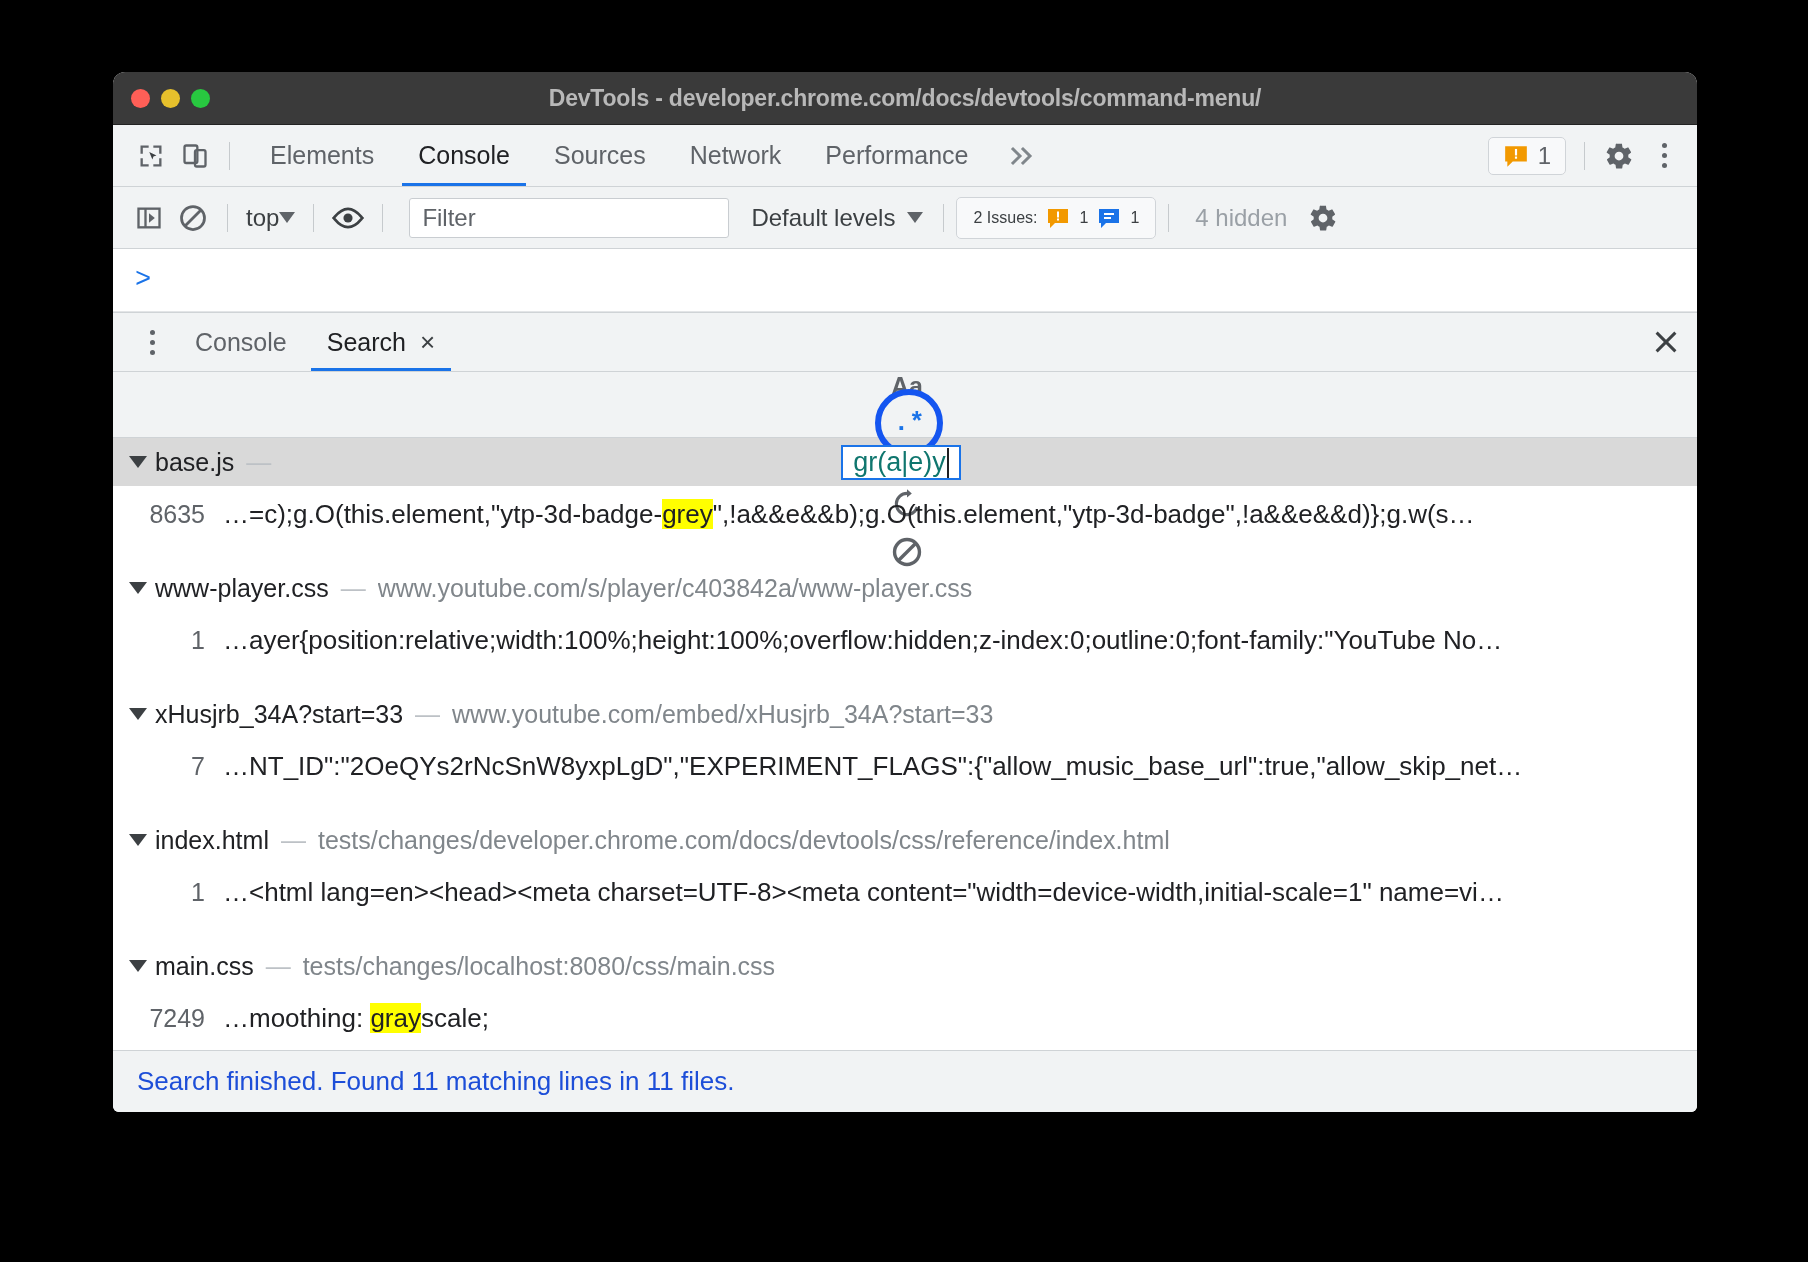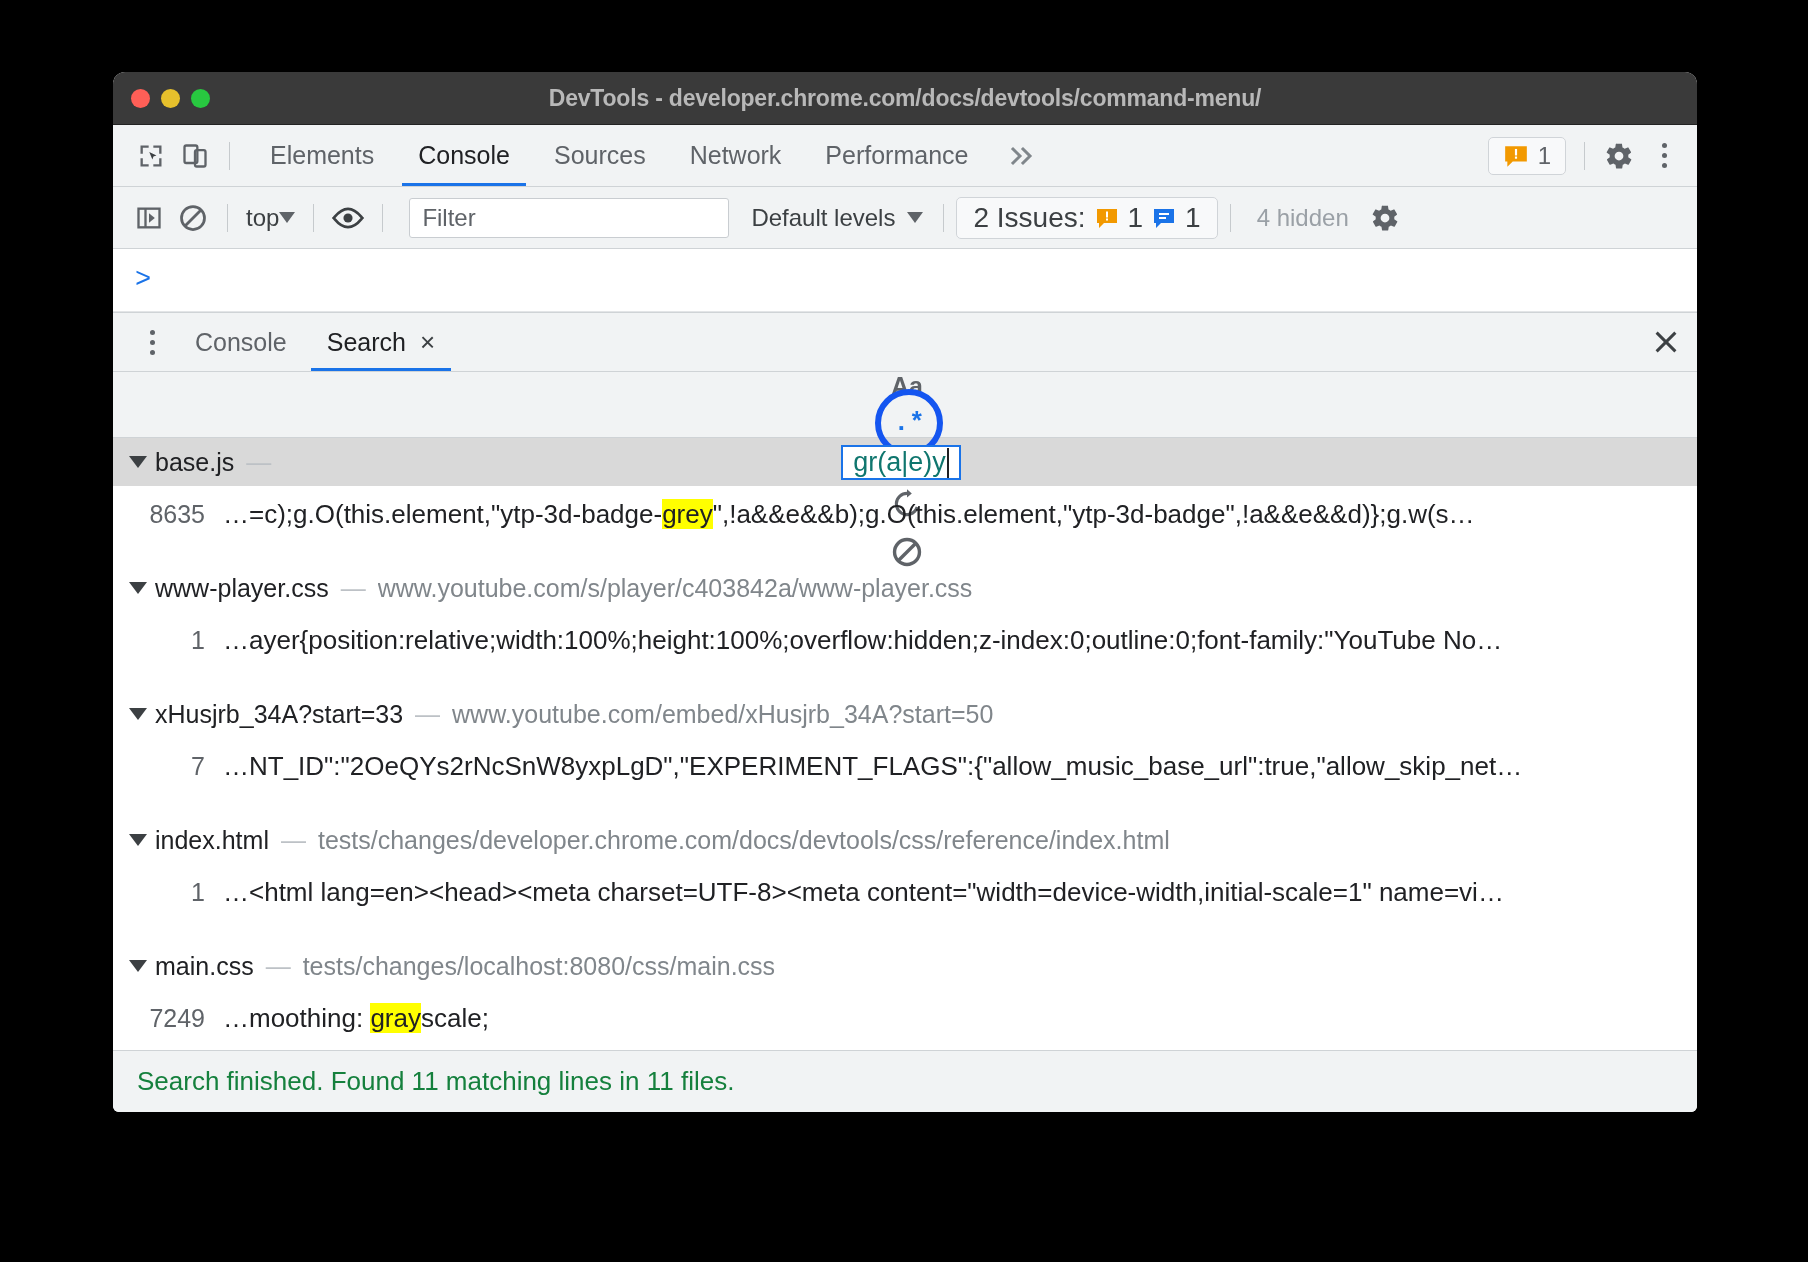--- a/index.html
+++ b/index.html
@@ -172,21 +172,21 @@
     white-space: nowrap;
   }
   .issues-box {
     display: flex; align-items: center; gap: 9px;
     border: 1px solid #d0d4d8;
     border-radius: 5px;
     background: #f8f9fa;
     height: 42px;
     padding: 0 16px;
     box-sizing: border-box;
-    font-size: 28px;
+    font-size: 16px;
     color: #3c4043;
     white-space: nowrap;
   }
   .hidden-txt {
     font-size: 24px;
     color: #9aa0a6;
     padding: 0 14px;
     white-space: nowrap;
   }
 
@@ -392,21 +392,21 @@
   .statusbar {
     position: absolute;
     left: 0; right: 0; bottom: 0;
     height: 62px;
     background: #f1f3f4;
     border-top: 1px solid #cfd3d6;
     display: flex; align-items: center;
     padding-left: 24px;
     box-sizing: border-box;
     font-size: 26px;
-    color: #15803d;
+    color: #1d4ed8;
   }
 </style>
 </head>
 <body>
 
 <div id="root">
   <div class="window">
 
     <div class="titlebar">
       <div class="traffic">
@@ -618,21 +618,21 @@
         <span class="res-text">
           <span>…ayer{position:relative;width:100%;height:100%;overflow:hidden;z-index:0;outline:0;font-family:"YouTube No…</span>
         </span>
       </div>
       <div class="gap"></div>
 
       <div class="grp-head plain">
         <span class="tri"></span>
         <span class="grp-name">xHusjrb_34A?start=33</span>
         <span class="grp-dash">—</span>
-        <span class="grp-url">www.youtube.com/embed/xHusjrb_34A?start=50</span>
+        <span class="grp-url">www.youtube.com/embed/xHusjrb_34A?start=33</span>
       </div>
       <div class="res-row">
         <span class="res-line">7</span>
         <span class="res-text">
           <span>…NT_ID":"2OeQYs2rNcSnW8yxpLgD","EXPERIMENT_FLAGS":{"allow_music_base_url":true,"allow_skip_net…</span>
         </span>
       </div>
       <div class="gap"></div>
 
       <div class="grp-head plain">

